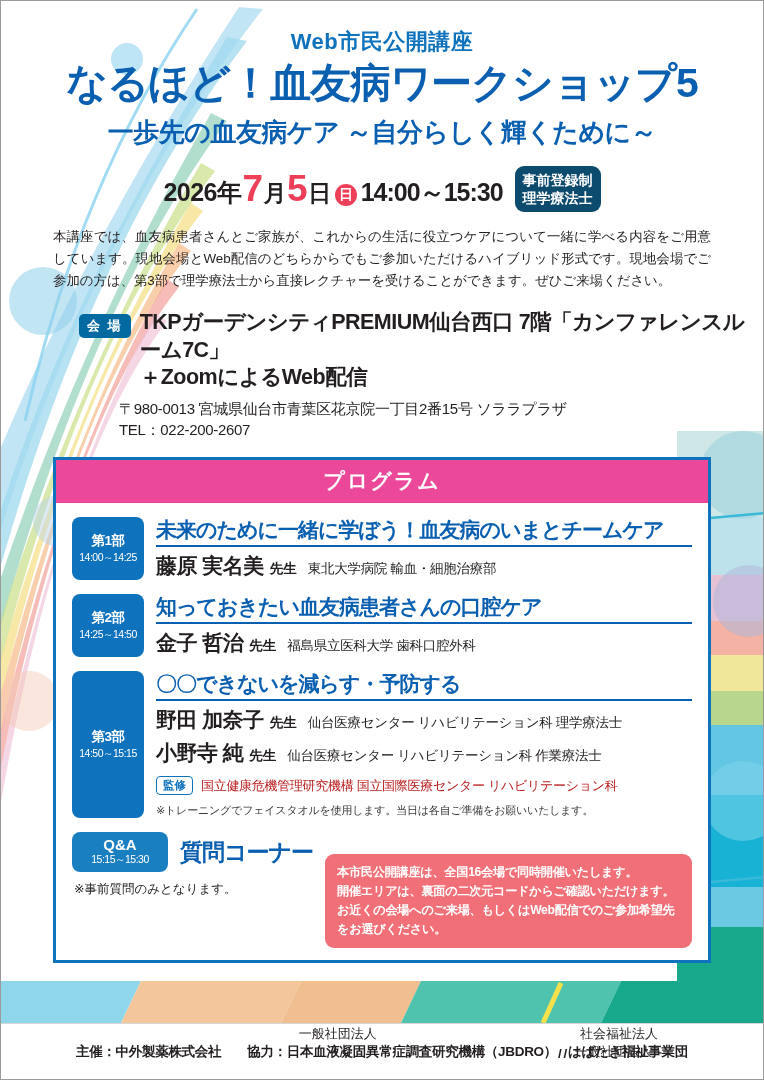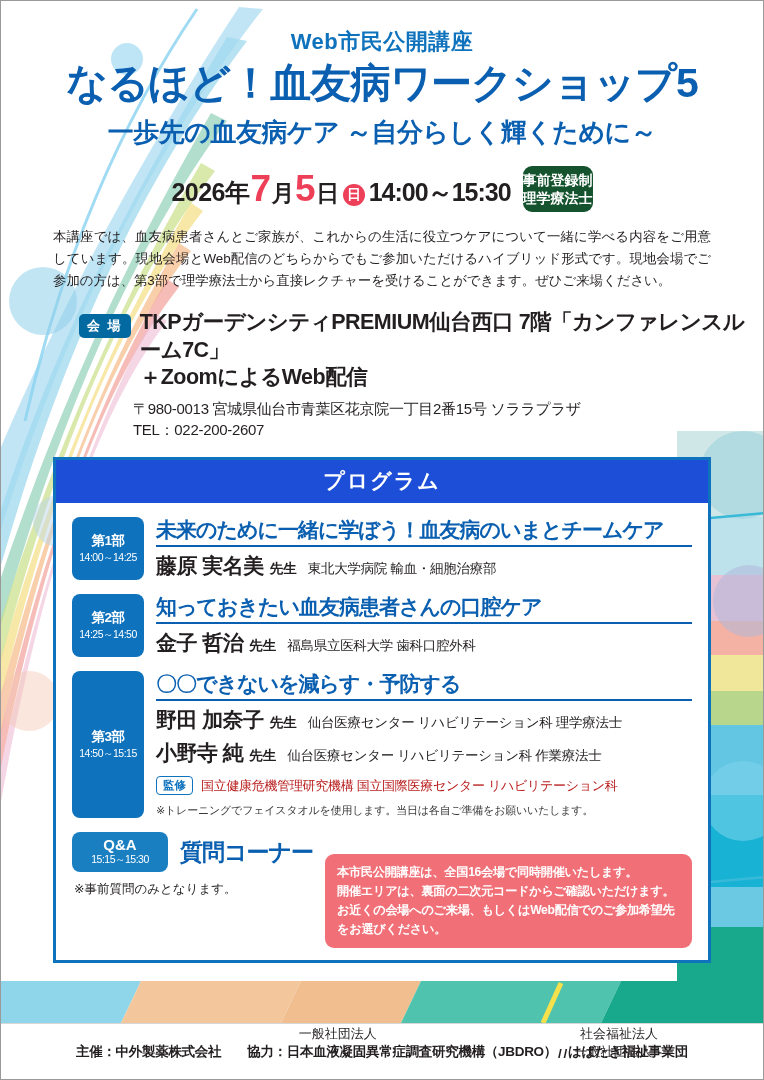--- a/index.html
+++ b/index.html
@@ -94,24 +94,24 @@
     background: #EE3F58;
     color: #ffffff;
     font-size: 14px;
     font-weight: bold;
     margin: 0 4px;
     position: relative;
     top: -2px;
   }
   .time-text { font-size: 25px; letter-spacing: -1px; }
   .free-badge {
-    background: #14532d;
+    background: #0c4a6e;
     color: #ffffff;
     border-radius: 9px;
-    padding: 5px 0;
+    padding: 5px 8px;
     font-size: 14px;
     font-weight: bold;
     line-height: 1.3;
     text-align: center;
   }
 
   
   .intro {
     position: relative;
     z-index: 5;
@@ -145,37 +145,37 @@
     margin-top: 5px;
   }
   .venue-name {
     font-size: 21.5px;
     font-weight: bold;
     color: #231f20;
     letter-spacing: -.5px;
     line-height: 1.28;
   }
   .venue-addr {
-    margin: 6px 0 0 54px;
+    margin: 6px 0 0 40px;
     font-size: 15px;
     color: #231f20;
     line-height: 1.42;
     letter-spacing: -.3px;
   }
 
   
   .program {
     position: relative;
     z-index: 5;
     margin: 16px 52px 0 52px;
     border: 3px solid #0F72BC;
     background: #ffffff;
   }
   .program-head {
-    background: #1d4ed8;
+    background: #ec4899;
     color: #ffffff;
     text-align: center;
     font-size: 21px;
     font-weight: bold;
     letter-spacing: 2px;
     padding: 7px 0 8px 0;
   }
   .program-body { padding: 14px 16px 12px 16px; }
 
   .session {

